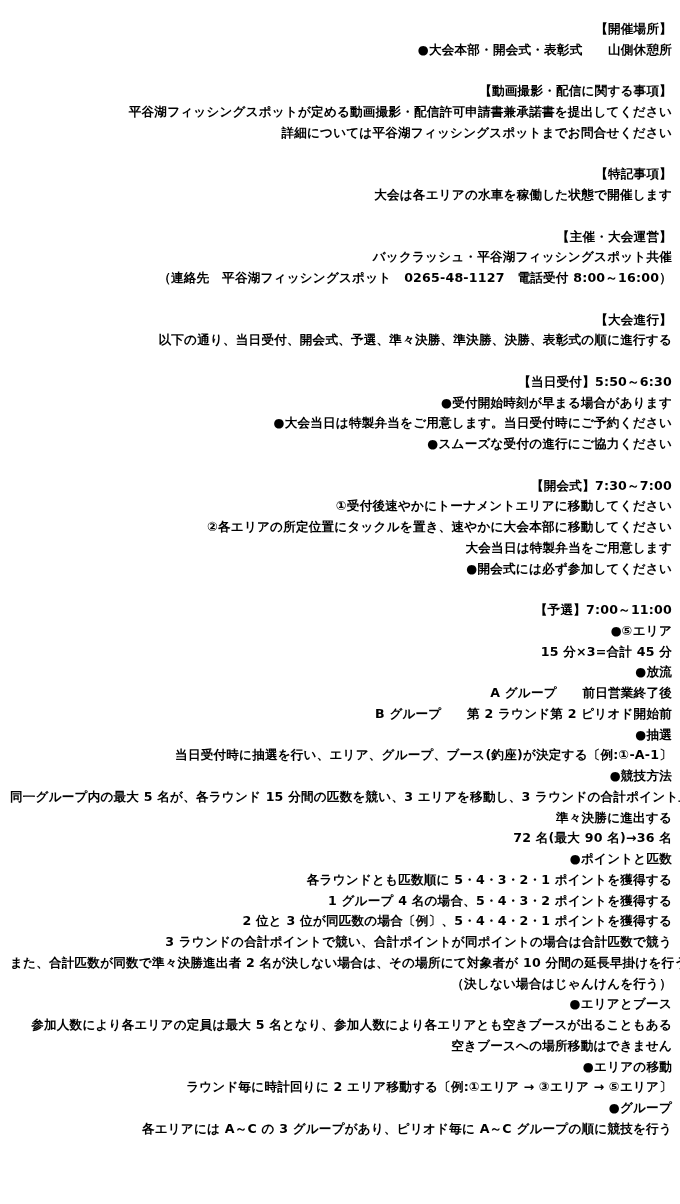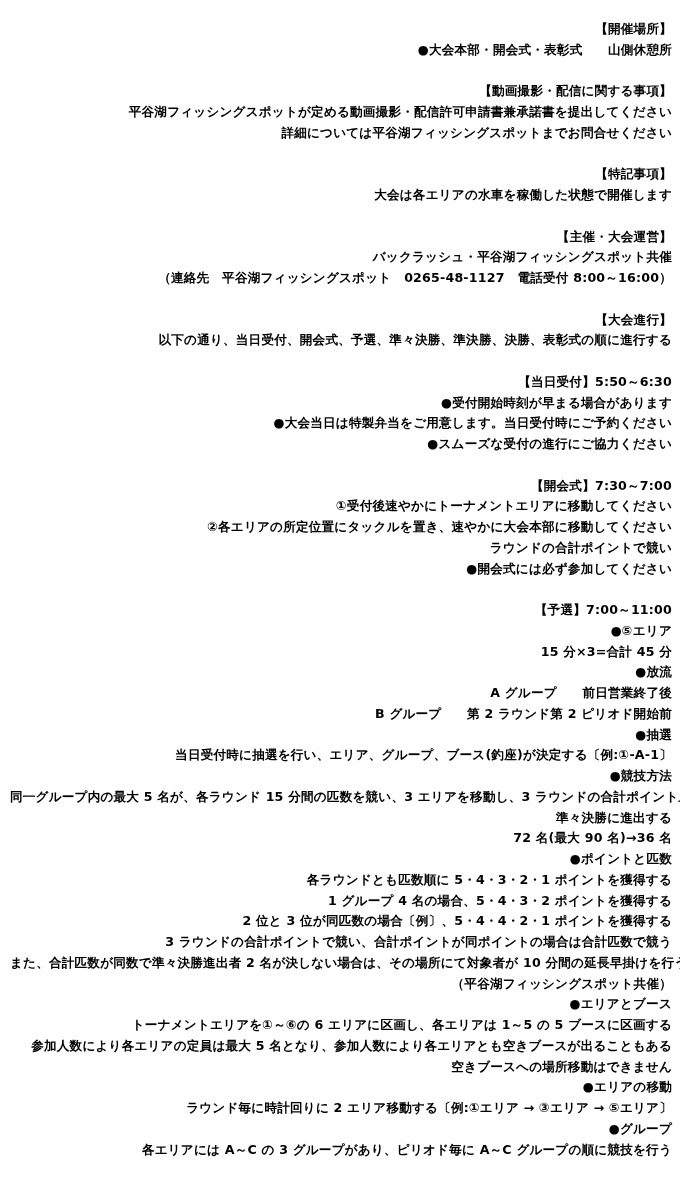--- a/index.html
+++ b/index.html
@@ -67,21 +67,21 @@
       <div class="section">
         <div class="line">【当日受付】5:50～6:30</div>
         <div class="line">●受付開始時刻が早まる場合があります</div>
         <div class="line">●大会当日は特製弁当をご用意します。当日受付時にご予約ください</div>
         <div class="line">●スムーズな受付の進行にご協力ください</div>
       </div>
       <div class="section">
         <div class="line">【開会式】7:30～7:00</div>
         <div class="line">①受付後速やかにトーナメントエリアに移動してください</div>
         <div class="line">②各エリアの所定位置にタックルを置き、速やかに大会本部に移動してください</div>
-        <div class="line">ラウンドの合計ポイントで競い</div>
+        <div class="line">大会当日は特製弁当をご用意します</div>
         <div class="line">●開会式には必ず参加してください</div>
       </div>
       <div class="section">
         <div class="line">【予選】7:00～11:00</div>
         <div class="line">●⑤エリア</div>
         <div class="line">15 分×3=合計 45 分</div>
         <div class="line">●放流</div>
         <div class="line">A グループ　　前日営業終了後</div>
         <div class="line">B グループ　　第 2 ラウンド第 2 ピリオド開始前</div>
         <div class="line">●抽選</div>
@@ -89,23 +89,22 @@
         <div class="line">●競技方法</div>
         <div class="line">同一グループ内の最大 5 名が、各ラウンド 15 分間の匹数を競い、3 エリアを移動し、3 ラウンドの合計ポイント上位 2 名が</div>
         <div class="line">準々決勝に進出する</div>
         <div class="line">72 名(最大 90 名)→36 名</div>
         <div class="line">●ポイントと匹数</div>
         <div class="line">各ラウンドとも匹数順に 5・4・3・2・1 ポイントを獲得する</div>
         <div class="line">1 グループ 4 名の場合、5・4・3・2 ポイントを獲得する</div>
         <div class="line">2 位と 3 位が同匹数の場合〔例〕、5・4・4・2・1 ポイントを獲得する</div>
         <div class="line">3 ラウンドの合計ポイントで競い、合計ポイントが同ポイントの場合は合計匹数で競う</div>
         <div class="line">また、合計匹数が同数で準々決勝進出者 2 名が決しない場合は、その場所にて対象者が 10 分間の延長早掛けを行う</div>
-        <div class="line">（平谷湖フィッシングスポット共催）</div>
+        <div class="line">（決しない場合はじゃんけんを行う）</div>
         <div class="line">●エリアとブース</div>
-        <div class="line">トーナメントエリアを①～⑥の 6 エリアに区画し、各エリアは 1～5 の 5 ブースに区画する</div>
         <div class="line">参加人数により各エリアの定員は最大 5 名となり、参加人数により各エリアとも空きブースが出ることもある</div>
         <div class="line">空きブースへの場所移動はできません</div>
         <div class="line">●エリアの移動</div>
         <div class="line">ラウンド毎に時計回りに 2 エリア移動する〔例:①エリア → ③エリア → ⑤エリア〕</div>
         <div class="line">●グループ</div>
         <div class="line">各エリアには A～C の 3 グループがあり、ピリオド毎に A～C グループの順に競技を行う</div>
       </div>
     </div>
 </div>
 

